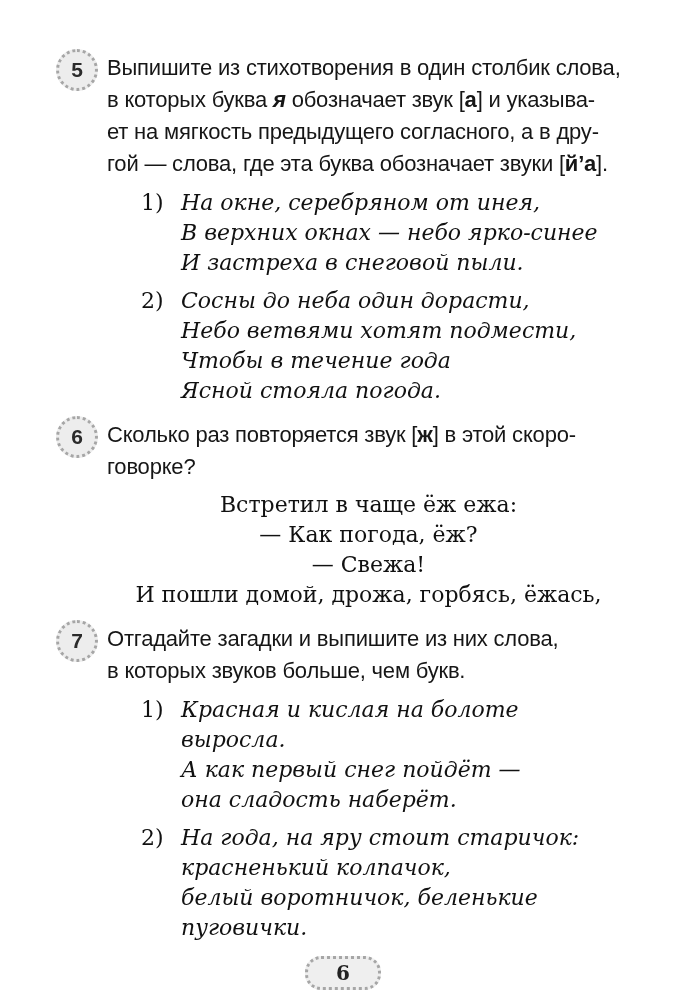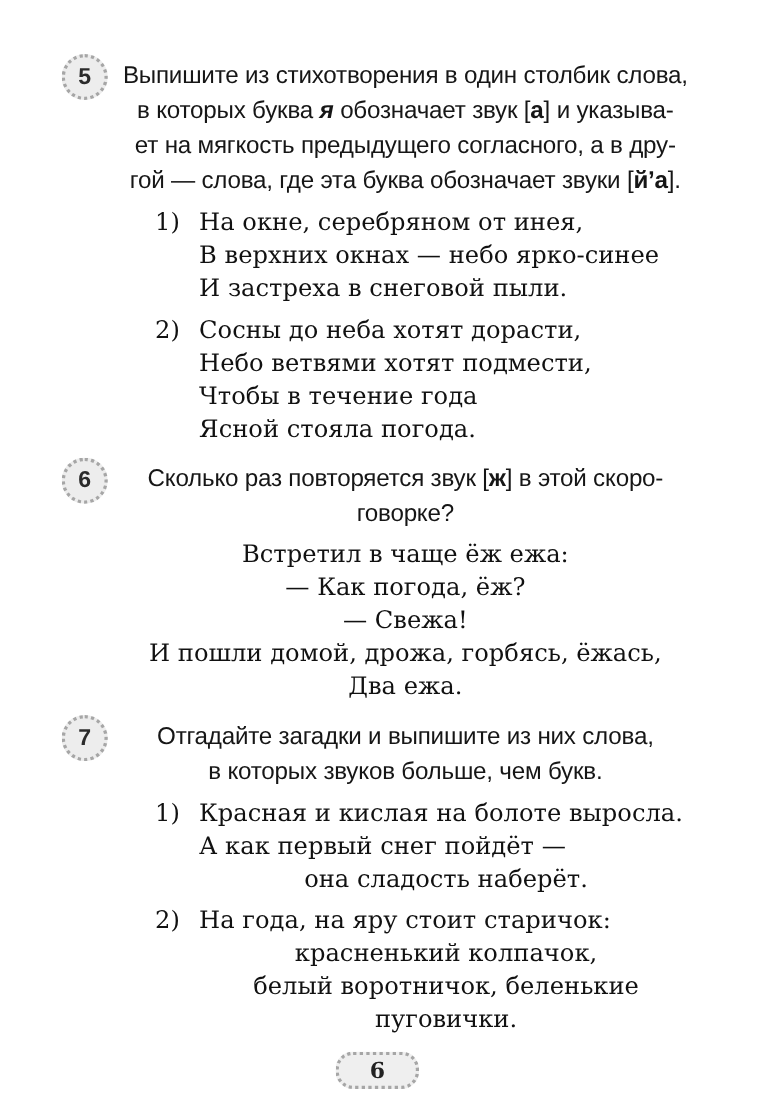--- a/index.html
+++ b/index.html
@@ -29,33 +29,32 @@
   }
   .badge-num {
     font-family: "Liberation Sans", sans-serif;
     font-weight: bold; font-size: 21px; color: #2b2b2b;
   }
   .task-body { flex: 1; min-width: 0; }
   .instr {
     font-family: "Liberation Sans", sans-serif;
     font-size: 22px; line-height: 32px; color: #161616;
     letter-spacing: -0.2px;
-    text-align: center;
   }
   .instr b { font-weight: bold; }
   .bi { font-style: italic; }
   .serif {
     font-family: "DejaVu Serif", "Liberation Serif", serif;
     font-size: 22px; line-height: 30px; color: #111111;
   }
   .plain-block { margin-top: 7px; text-align: center; }
   .item { display: flex; margin-top: 8px; padding-left: 34px; }
   .item-marker { flex: none; width: 40px; }
-  .item-lines { flex: 1; min-width: 0; }
-  .line-right { text-align: center; }
+  .item-lines { flex: 1; min-width: 0; font-style: italic; }
+  .line-right { text-align: left; }
   .page-pill-wrap { display: flex; justify-content: center; margin-top: 10px; }
   .page-pill {
     min-width: 62px; height: 28px;
     padding: 0 4px;
     border-radius: 16px;
     background: #efefef;
     border: 3px dotted #a6a6a6;
     display: flex; align-items: center; justify-content: center;
   }
   .page-pill-num {
@@ -83,21 +82,21 @@
             <span class="item-marker">1)</span>
             <div class="item-lines">
               <div class="sline">На окне, серебряном от инея,</div>
               <div class="sline">В верхних окнах — небо ярко-синее</div>
               <div class="sline">И застреха в снеговой пыли.</div>
             </div>
           </div>
           <div class="item serif">
             <span class="item-marker">2)</span>
             <div class="item-lines">
-              <div class="sline">Сосны до неба хотят дорасти,</div>
+              <div class="sline">Сосны до неба один дорасти,</div>
               <div class="sline">Небо ветвями хотят подмести,</div>
               <div class="sline">Чтобы в течение года</div>
               <div class="sline">Ясной стояла погода.</div>
             </div>
           </div>
         </div>
       </section>
       <section class="task">
         <div class="badge">
           <span class="badge-num">6</span>
@@ -105,21 +104,20 @@
         <div class="task-body">
           <div class="instr">
             <div class="iline"><span>Сколько раз повторяется звук [</span><b>ж</b><span>] в этой скоро-</span></div>
             <div class="iline"><span>говорке?</span></div>
           </div>
           <div class="serif plain-block">
             <div class="sline">Встретил в чаще ёж ежа:</div>
             <div class="sline">— Как погода, ёж?</div>
             <div class="sline">— Свежа!</div>
             <div class="sline">И пошли домой, дрожа, горбясь, ёжась,</div>
-            <div class="sline">Два ежа.</div>
           </div>
         </div>
       </section>
       <section class="task">
         <div class="badge">
           <span class="badge-num">7</span>
         </div>
         <div class="task-body">
           <div class="instr">
             <div class="iline"><span>Отгадайте загадки и выпишите из них слова,</span></div>

